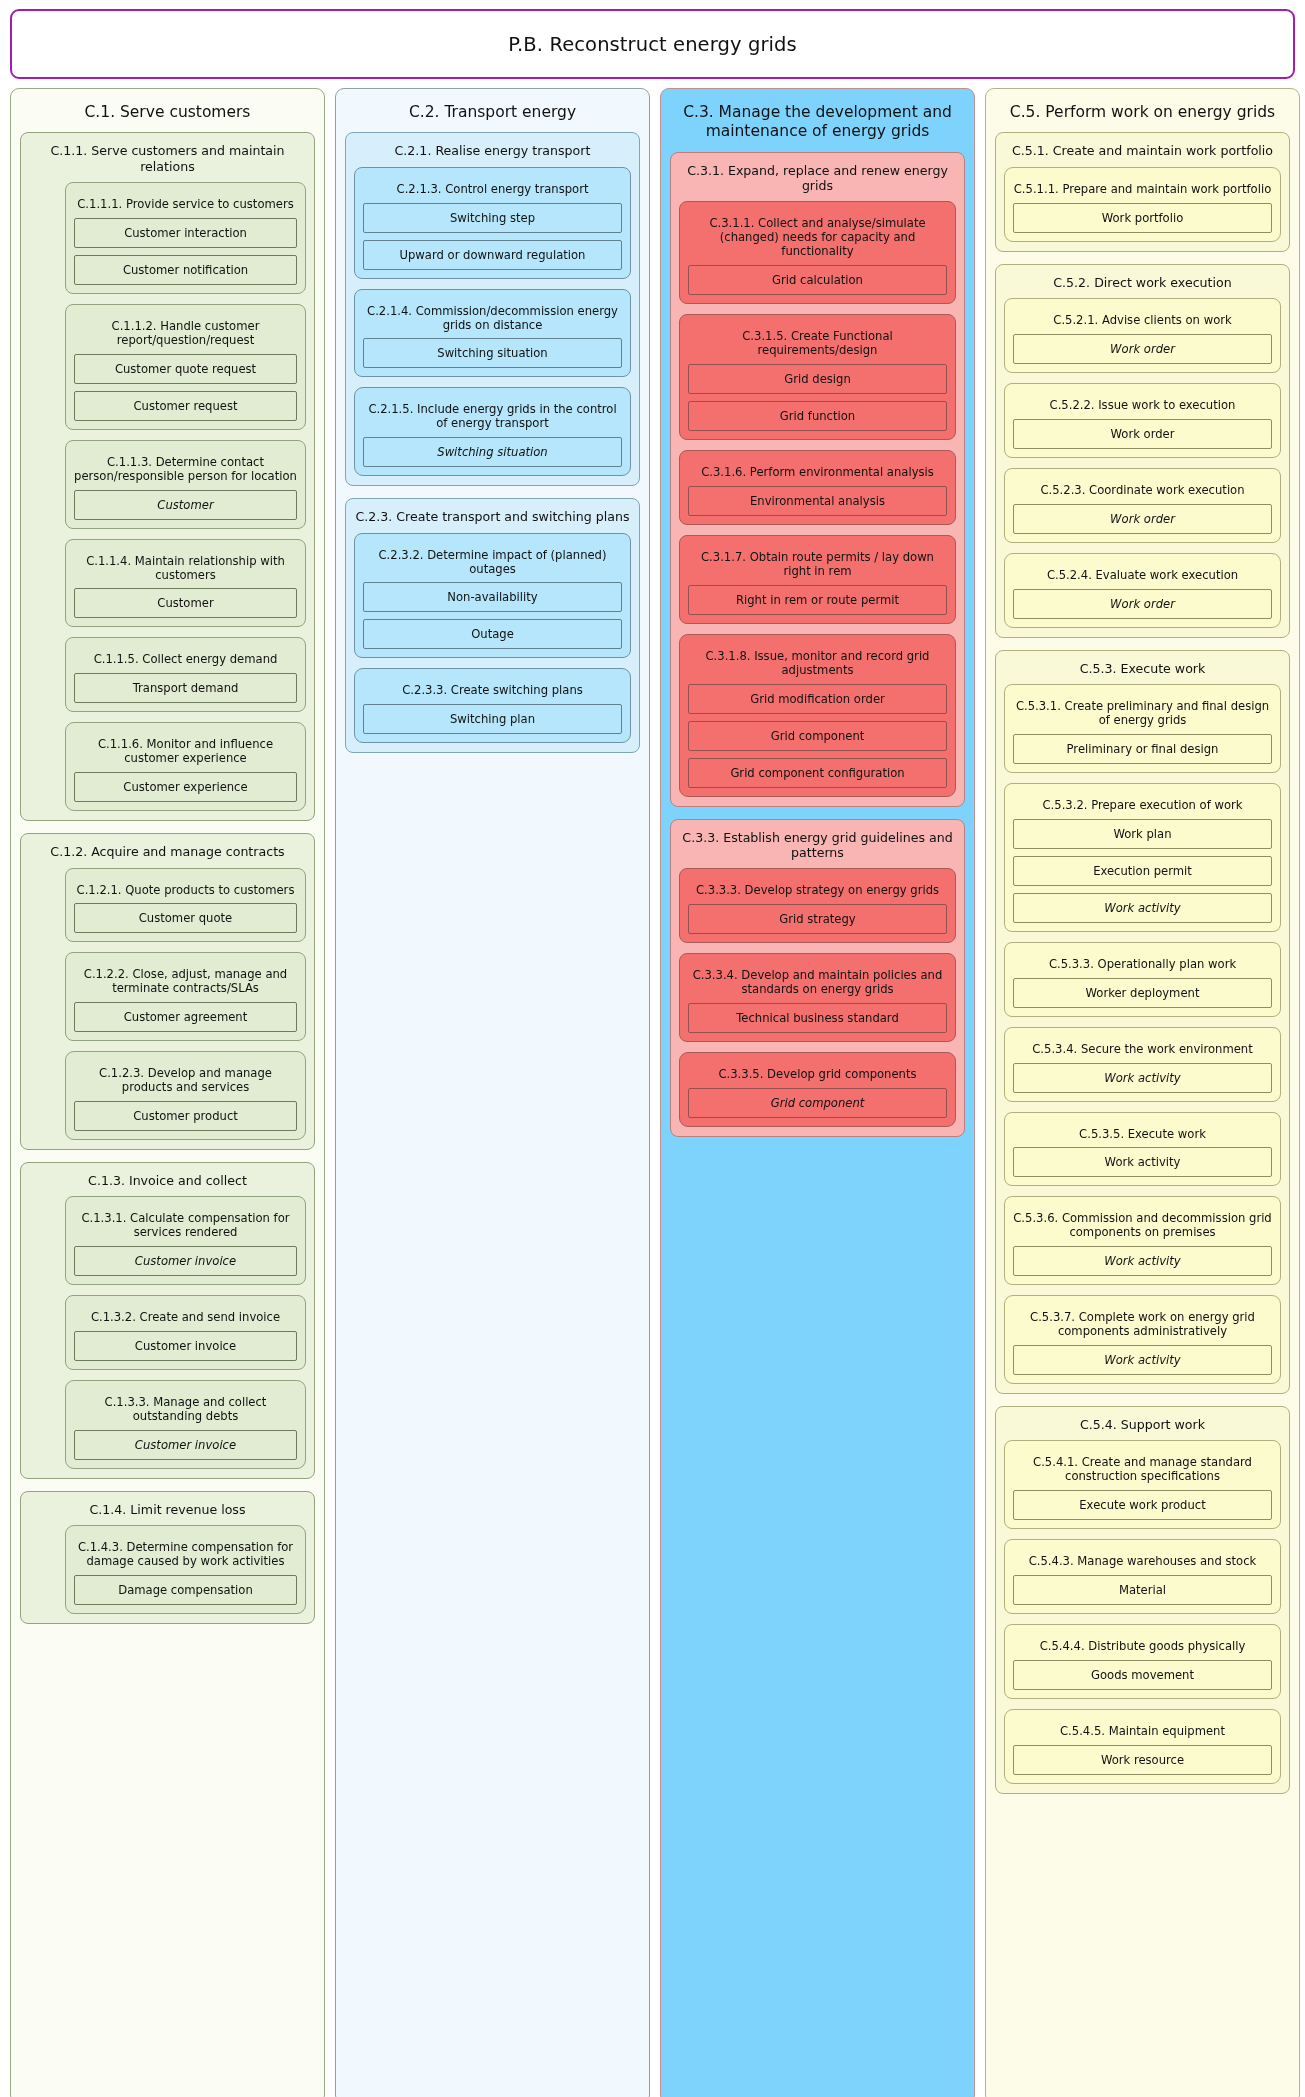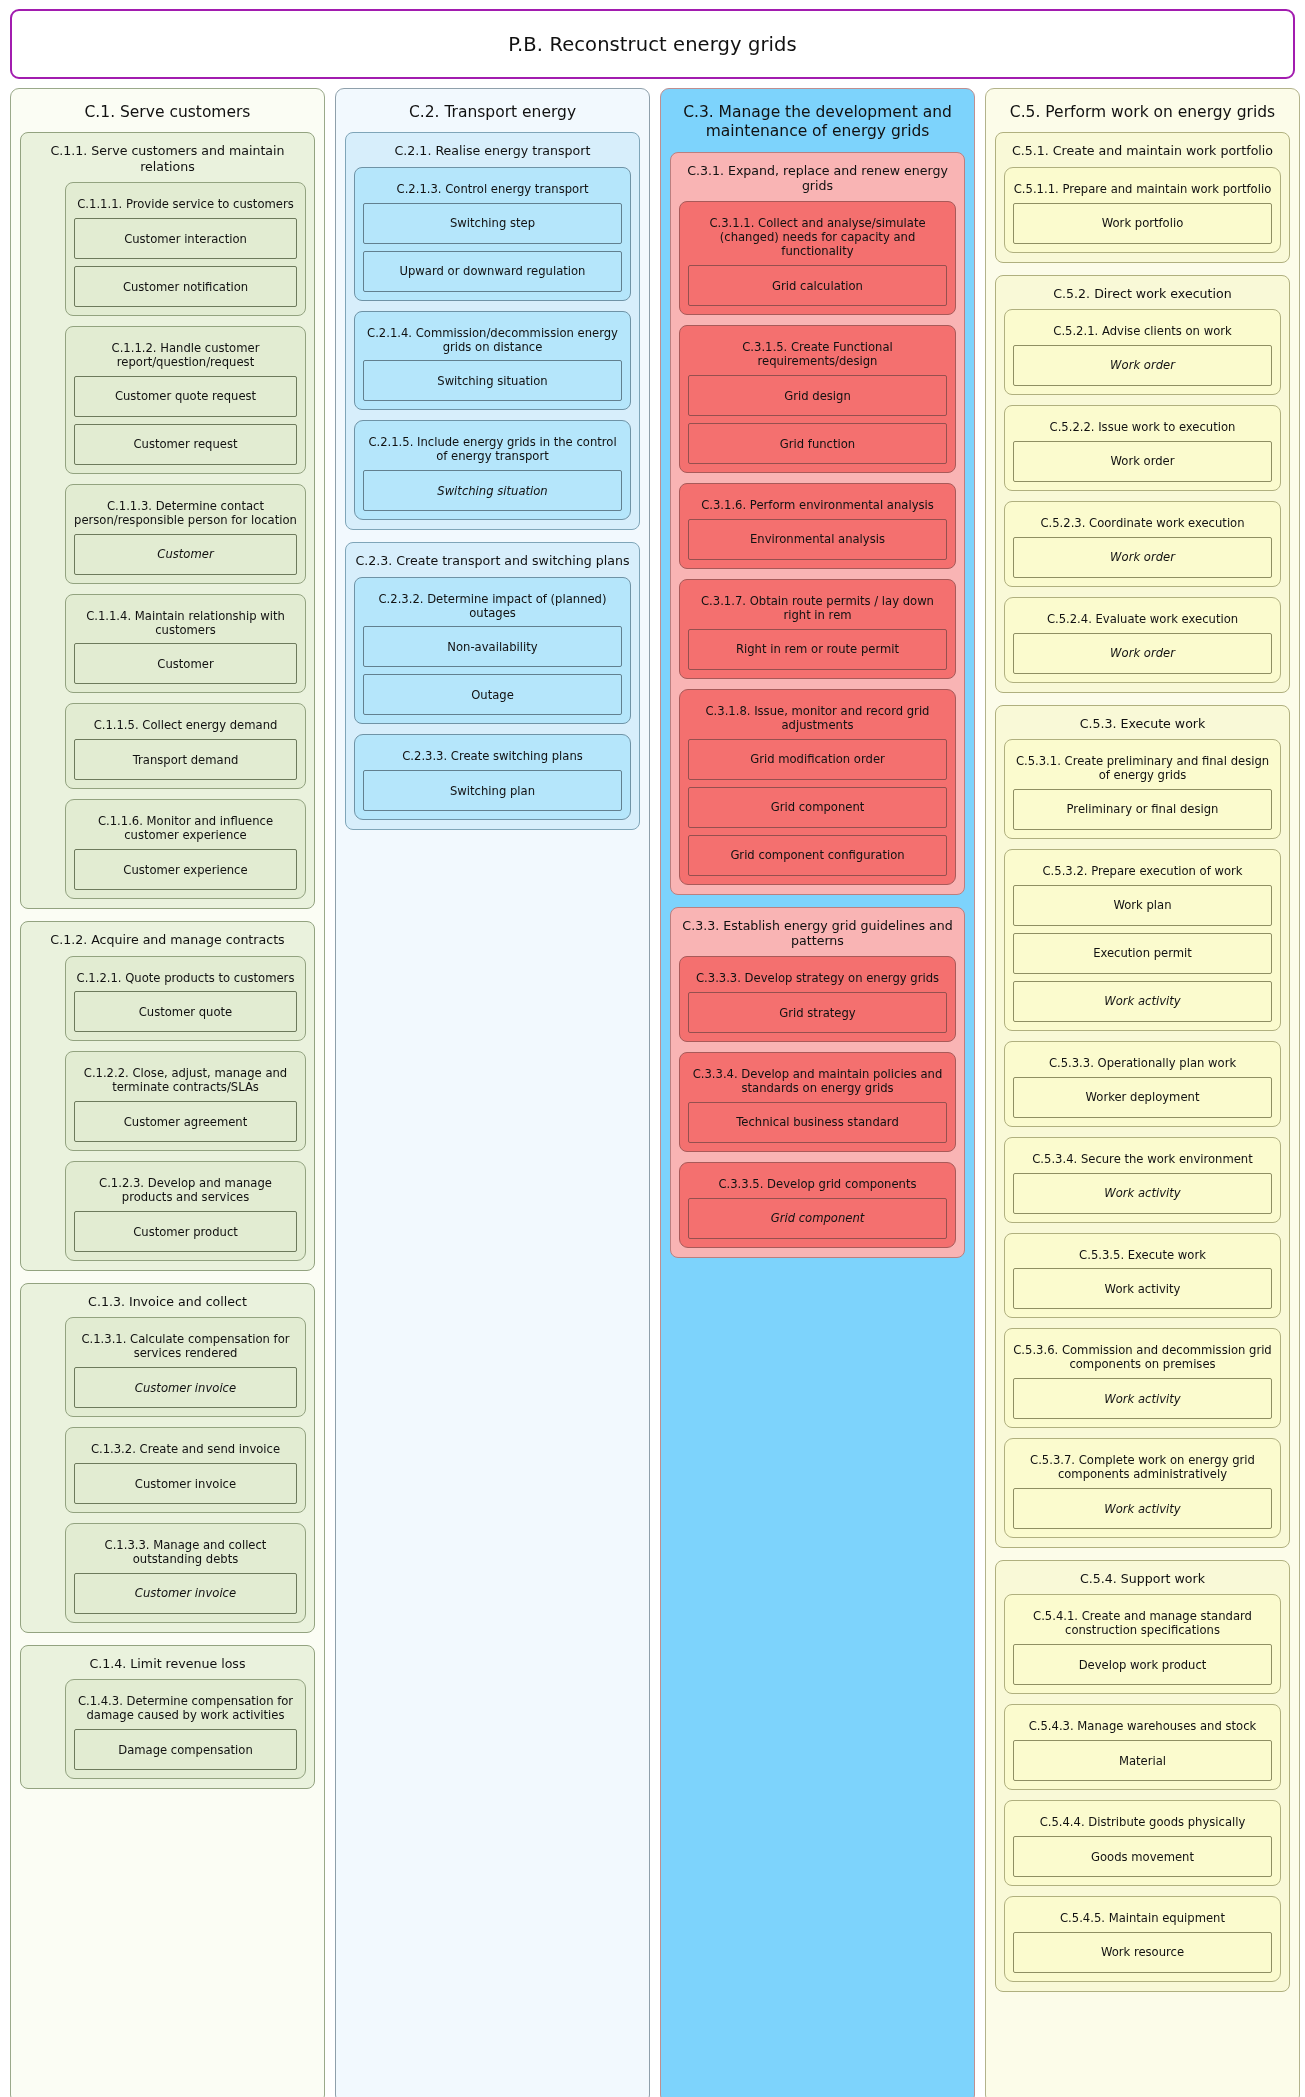--- a/index.html
+++ b/index.html
@@ -85,21 +85,21 @@
     padding: 8px 8px 6px 8px;
     line-height: 1.2;
     min-height: 18px;
   }
   .sub-body { padding: 0 8px; }
 
   
   .leaf {
     border: 1px solid #6f7a63;
     border-radius: 2px;
-    height: 41px;
+    height: 30px;
     display: flex;
     align-items: center;
     justify-content: center;
     font-size: 11.6px;
     color: #111;
     margin-bottom: 7px;
     text-align: center;
     padding: 0 4px;
     overflow: hidden;
     white-space: nowrap;
@@ -452,21 +452,21 @@
                 </div>
               </div>
             </div>
           </div>
           <div class="group">
             <div class="g-title">C.5.4. Support work</div>
             <div class="group-body">
               <div class="sub">
                 <div class="s-title">C.5.4.1. Create and manage standard construction specifications</div>
                 <div class="sub-body">
-                  <div class="leaf">Develop work product</div>
+                  <div class="leaf">Execute work product</div>
                 </div>
               </div>
               <div class="sub">
                 <div class="s-title">C.5.4.3. Manage warehouses and stock</div>
                 <div class="sub-body">
                   <div class="leaf">Material</div>
                 </div>
               </div>
               <div class="sub">
                 <div class="s-title">C.5.4.4. Distribute goods physically</div>

